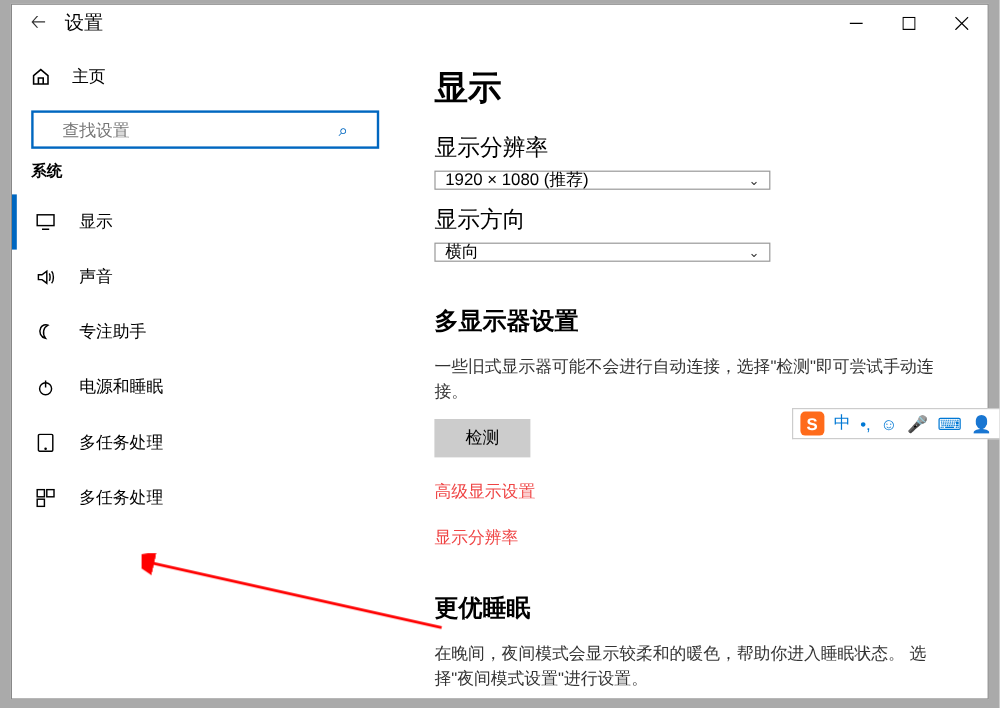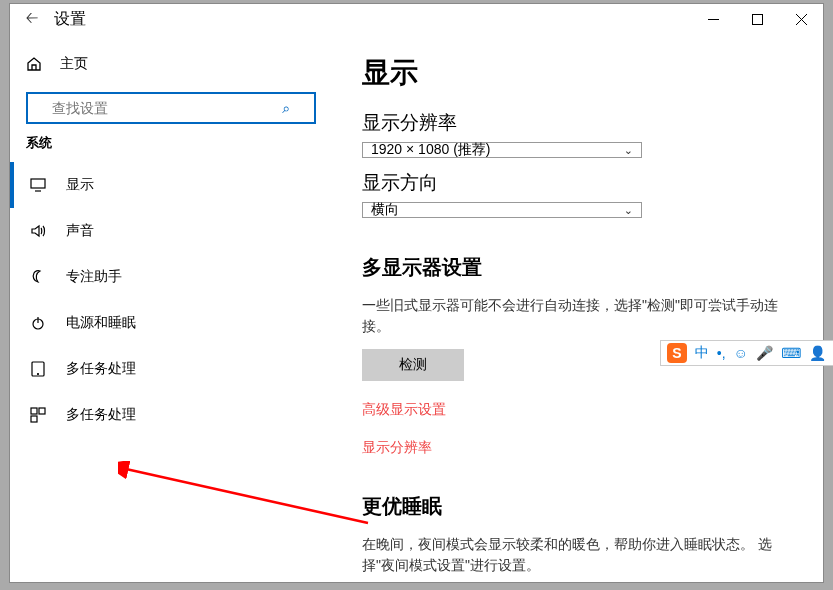--- a/index.html
+++ b/index.html
@@ -23,21 +23,21 @@
     .nav-item { display:flex; align-items:center; height:46px; padding-left:16px; gap:20px; cursor:pointer; font-size:14px; border-left:4px solid transparent; }
     .nav-item.active { border-left:4px solid #0067c0; }
     .nav-item svg { width:16px; height:16px; flex-shrink:0; }
     .content { flex:1; padding:20px 32px 0 32px; overflow-y:auto; position:relative; }
     .content h1 { font-size:28px; font-weight:600; margin-bottom:18px; }
     .field-label { font-size:19px; margin:12px 0 6px 0; }
     .select-box { width:280px; height:16px; border:1px solid #999; display:flex; align-items:center; justify-content:space-between; padding:0 8px; cursor:pointer; font-size:14px; }
     .chevdn { font-size:11px; color:#333; }
     .content h2 { font-size:20px; font-weight:600; margin:36px 0 14px 0; }
     .desc { font-size:14px; color:#333; margin-bottom:12px; line-height:1.5; }
-    .detect-btn { width:102px; height:32px; background:#ccc; border:none; font-size:14px; cursor:pointer; }
+    .detect-btn { width:80px; height:32px; background:#ccc; border:none; font-size:14px; cursor:pointer; }
     .link { color:#ef4444; font-size:14px; margin-top:20px; display:block; cursor:pointer; }
     .ime-bar { position:absolute; right:0; top:340px; height:26px; background:#fff; border:1px solid #ccc; border-right:none; display:flex; align-items:center; gap:8px; padding:0 6px; font-size:14px; }
     .ime-ico { width:20px; height:20px; background:#ff6b1a; color:#fff; border-radius:4px; display:flex; align-items:center; justify-content:center; font-weight:bold; font-size:14px; }
     .ime-bar span.c { color:#0078d4; }
     .arrow { position:absolute; left:118px; top:461px; pointer-events:none; }
   </style>
 </head>
 <body>
 
 <div class="window">

